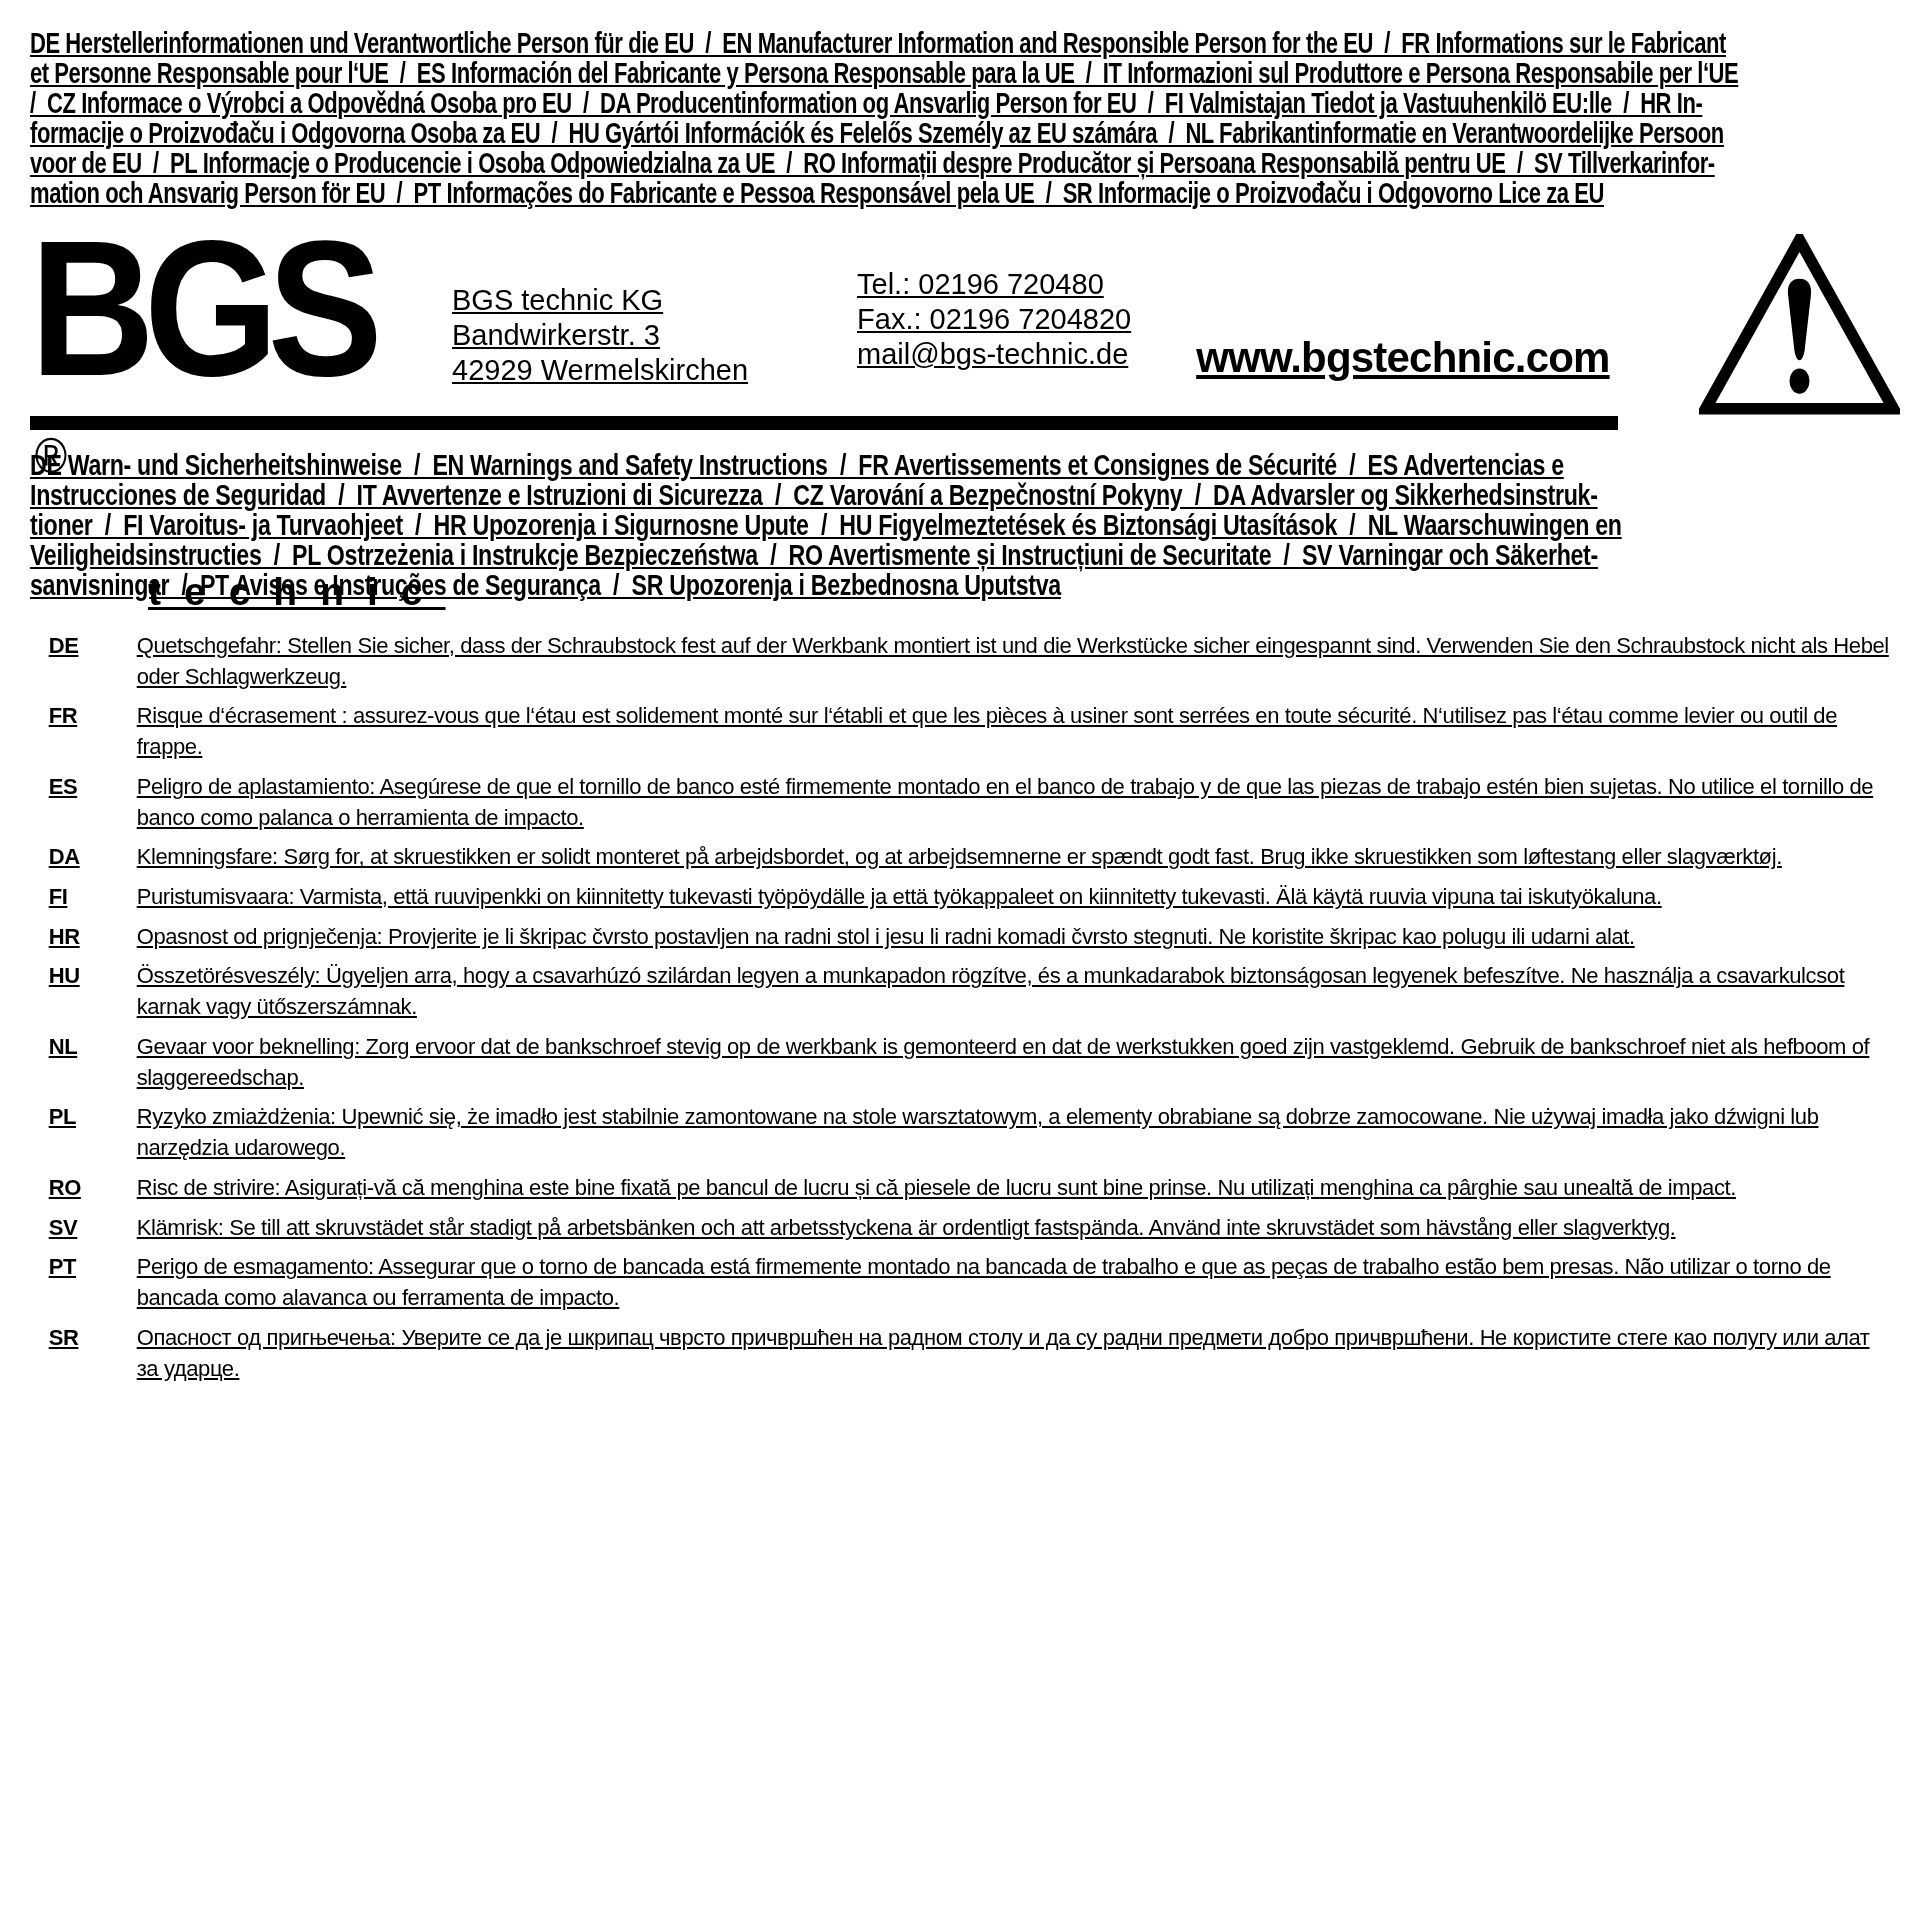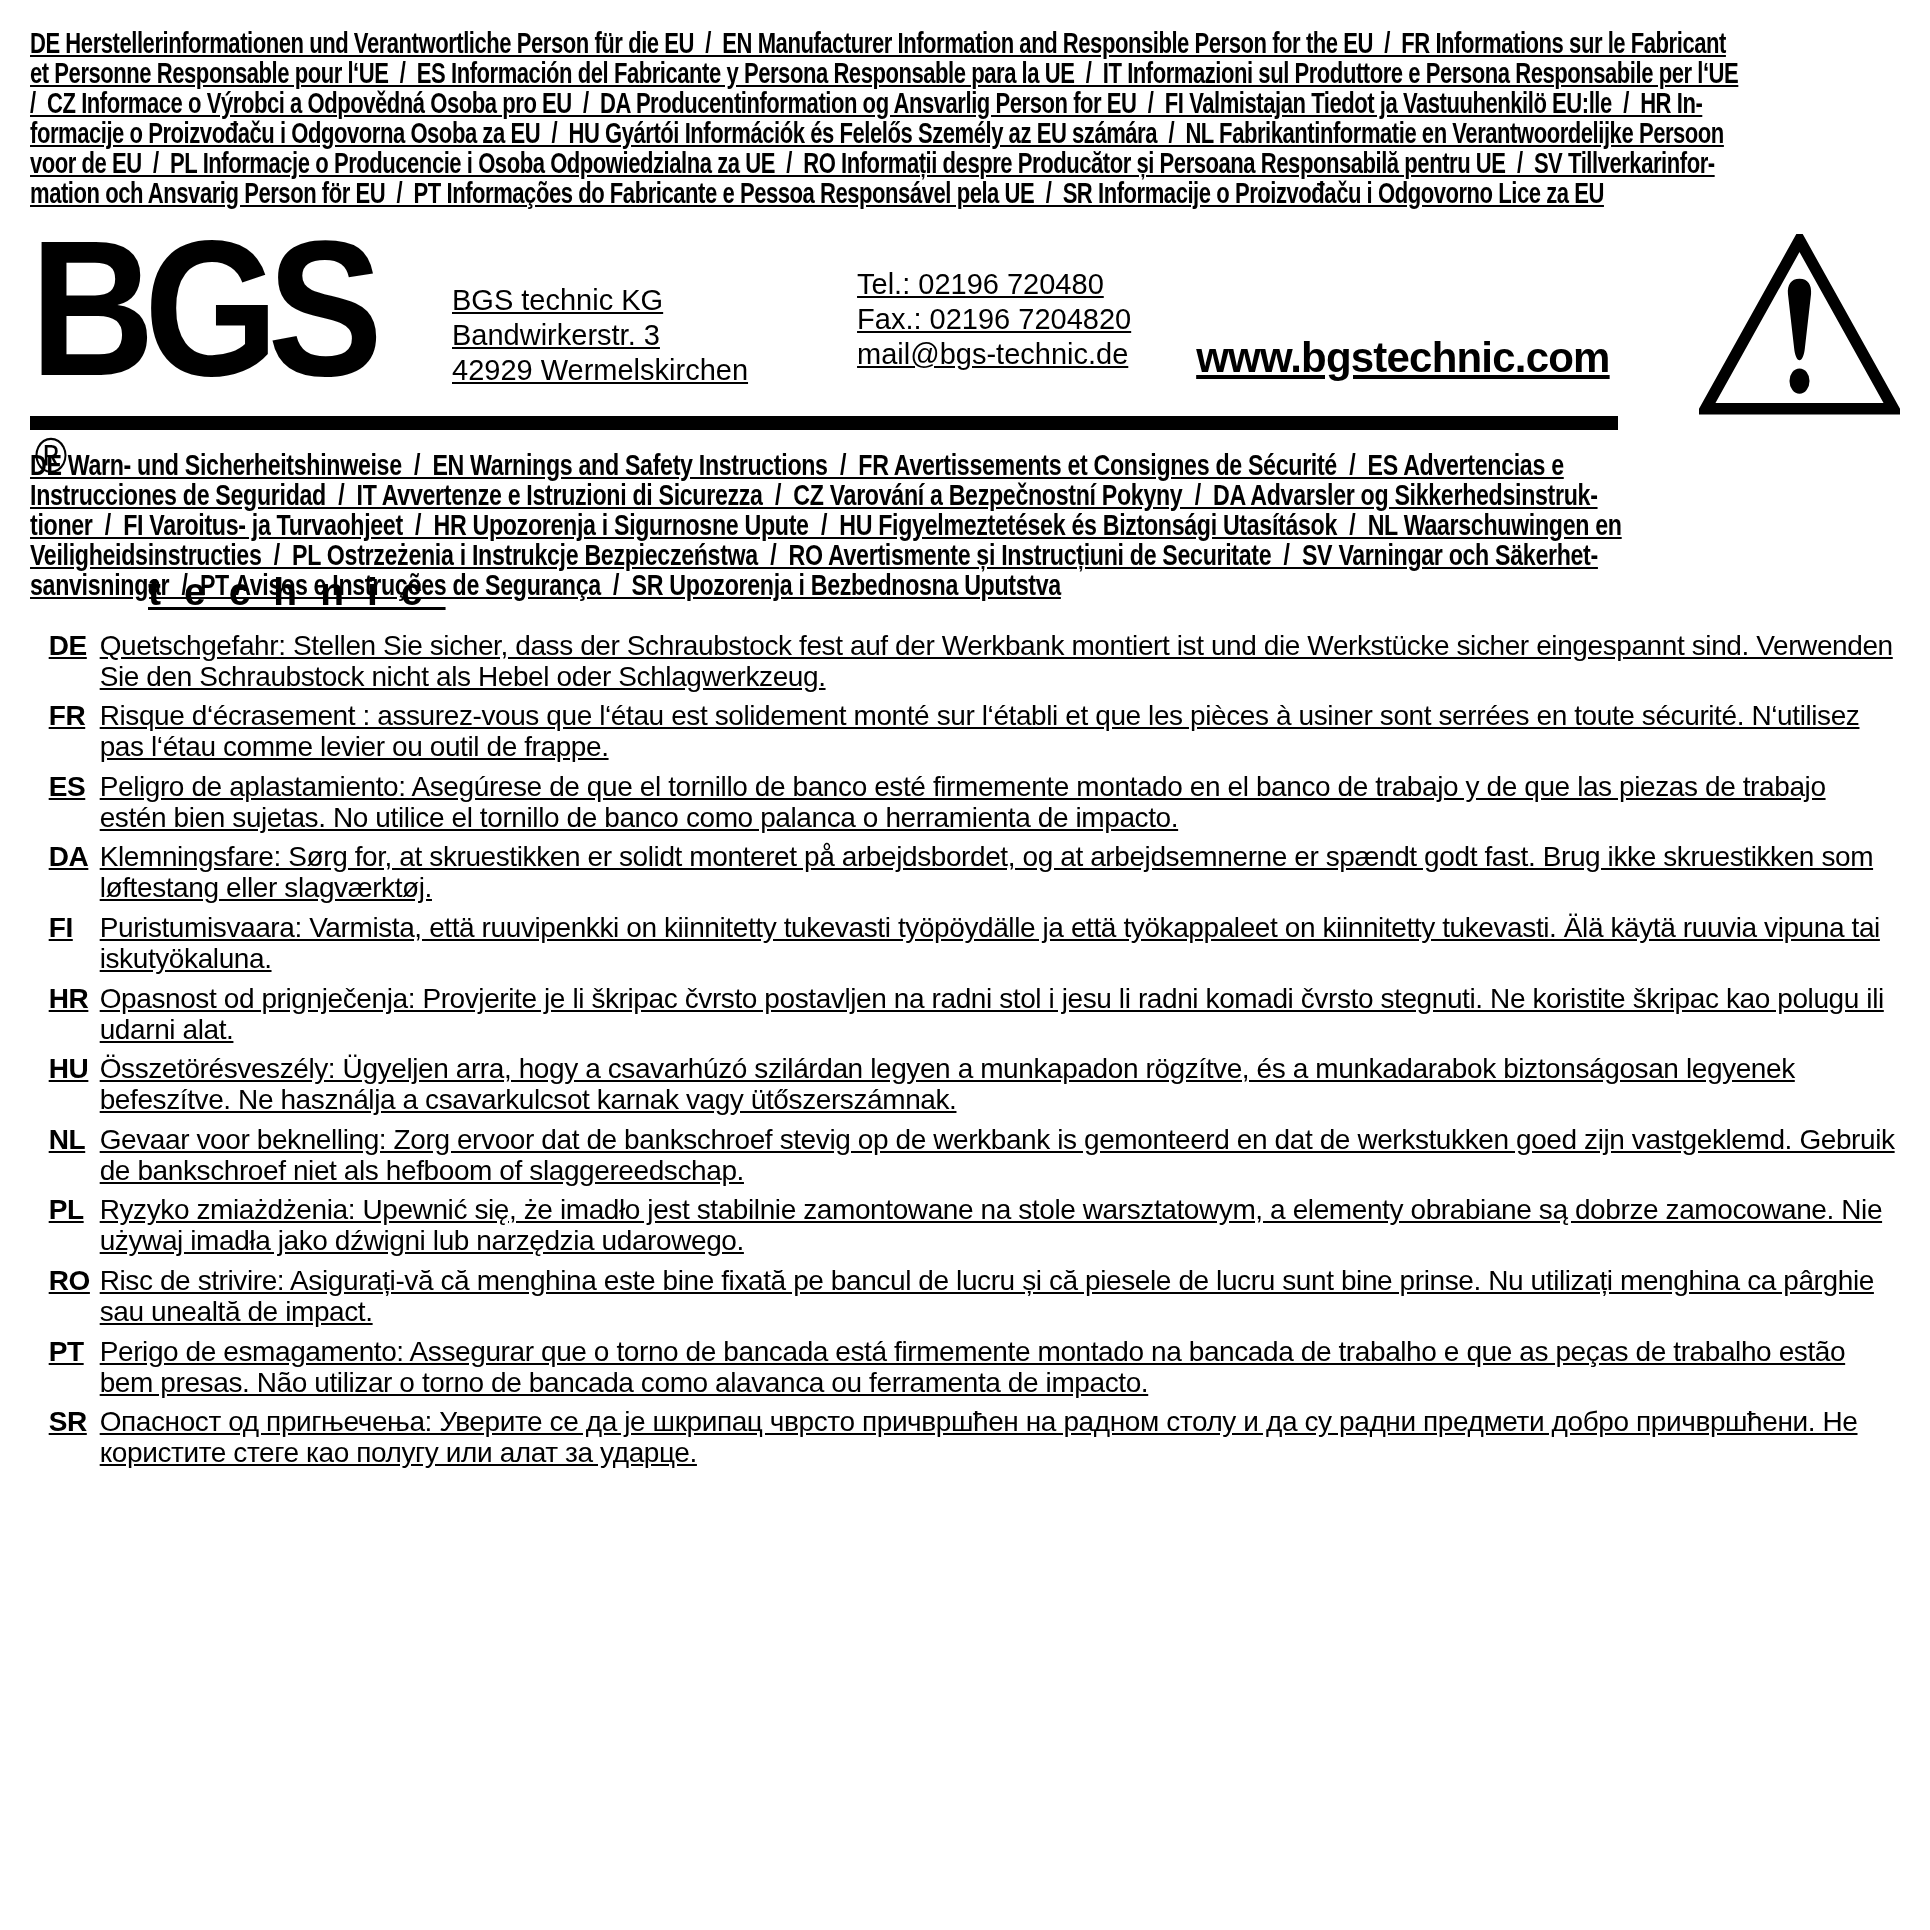--- a/index.html
+++ b/index.html
@@ -109,23 +109,24 @@
   
   .warnings {
     margin-top: 30px;
     padding-left: 18.7px;
     padding-right: 4.7px;
   }
   .warning-item {
     display: grid;
     grid-template-columns: 51px 1fr;
     margin-bottom: 8.6px;
-    font-size: 28px;
+    font-size: 22px;
     line-height: 31px;
     letter-spacing: -0.4px;
+    gap: 37px;
   }
   .warning-item .code { font-weight: 700; }
 </style>
 </head>
 <body>
 
 <div class="page">
 
   <div class="top-note">
     <div class="cond-line">DE Herstellerinformationen und Verantwortliche Person für die EU  /  EN Manufacturer Information and Responsible Person for the EU  /  FR Informations sur le Fabricant</div>
@@ -212,20 +213,24 @@
     </div>
     <div class="warning-item">
       <span class="code">PL</span>
       <span class="text">Ryzyko zmiażdżenia: Upewnić się, że imadło jest stabilnie zamontowane na stole warsztatowym, a elementy obrabiane są dobrze zamocowane. Nie używaj imadła jako dźwigni lub narzędzia udarowego.</span>
     </div>
     <div class="warning-item">
       <span class="code">RO</span>
       <span class="text">Risc de strivire: Asigurați-vă că menghina este bine fixată pe bancul de lucru și că piesele de lucru sunt bine prinse. Nu utilizați menghina ca pârghie sau unealtă de impact.</span>
     </div>
     <div class="warning-item">
+      <span class="code">SV</span>
+      <span class="text">Klämrisk: Se till att skruvstädet står stadigt på arbetsbänken och att arbetsstyckena är ordentligt fastspända. Använd inte skruvstädet som hävstång eller slagverktyg.</span>
+    </div>
+    <div class="warning-item">
       <span class="code">PT</span>
       <span class="text">Perigo de esmagamento: Assegurar que o torno de bancada está firmemente montado na bancada de trabalho e que as peças de trabalho estão bem presas. Não utilizar o torno de bancada como alavanca ou ferramenta de impacto.</span>
     </div>
     <div class="warning-item">
       <span class="code">SR</span>
       <span class="text">Опасност од пригњечења: Уверите се да је шкрипац чврсто причвршћен на радном столу и да су радни предмети добро причвршћени. Не користите стеге као полугу или алат за ударце.</span>
     </div>
   </div>
 
 </div>

